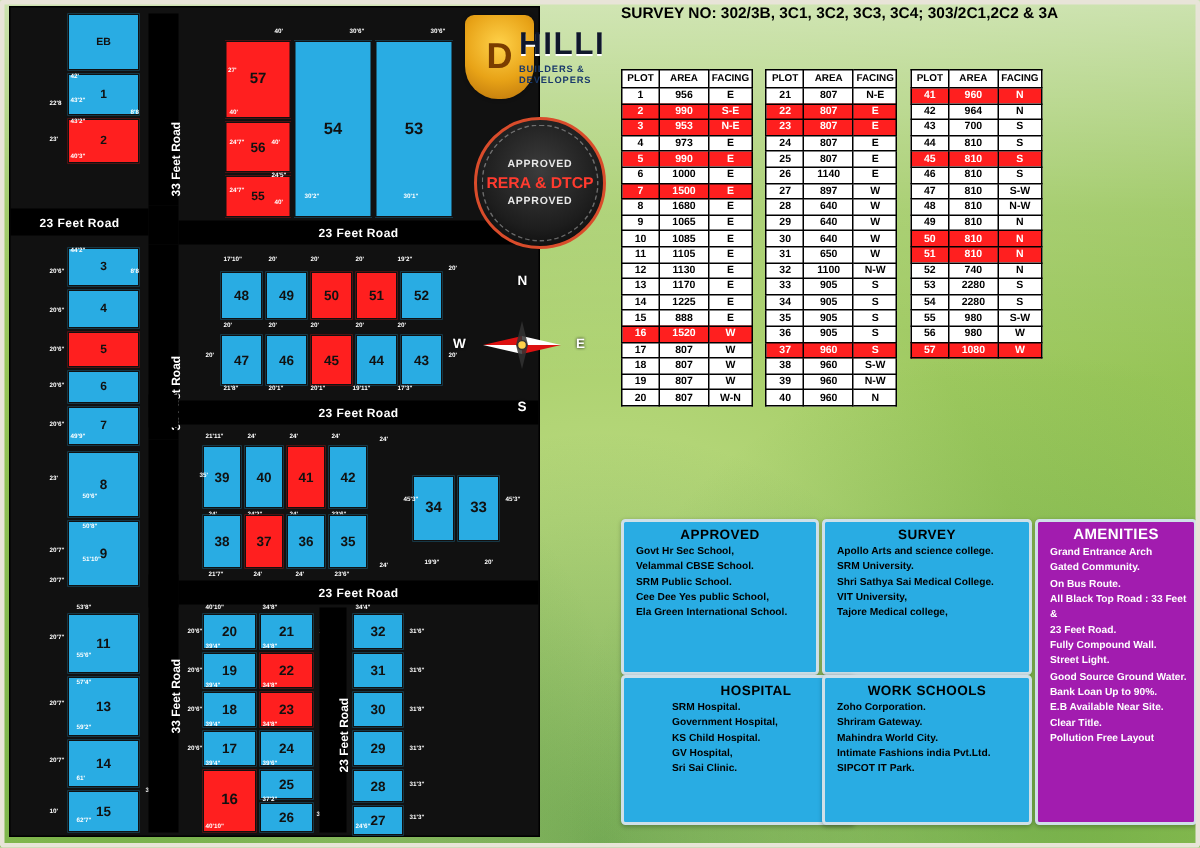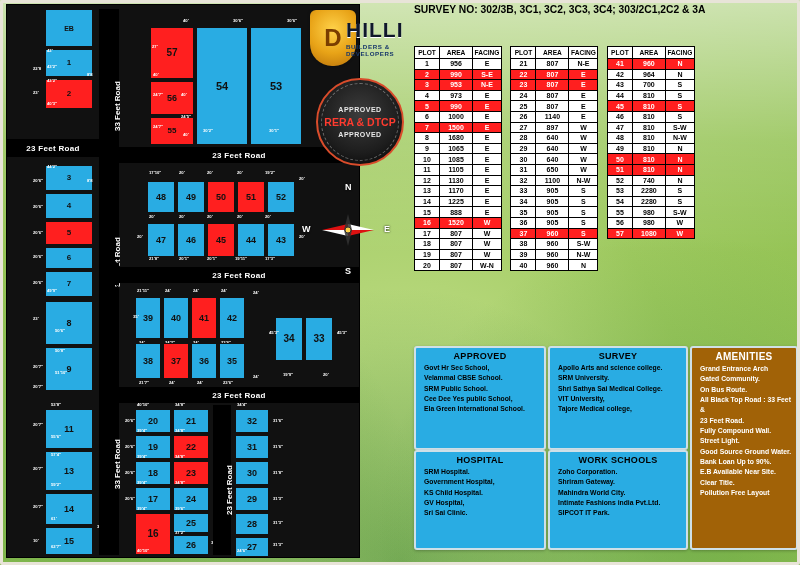--- a/index.html
+++ b/index.html
@@ -139,21 +139,21 @@
   
   .infobox{
     position:absolute;background:#29ace3;border:2px solid #cfe0e8;border-radius:3px;
     color:#000;box-shadow:0 1px 3px rgba(0,0,0,.25);
   }
   .infobox h4{
     margin:3px 0 2px 0;text-align:center;font-size:9px;font-weight:bold;letter-spacing:.3px;
   }
   .infobox ul{margin:0;padding:0 4px 3px 8px;list-style:none;}
   .infobox li{font-size:6.8px;line-height:1.52;font-weight:bold;}
-  .infobox.amen{background:#a16207;color:#fff;}
+  .infobox.amen{background:#a21caf;color:#fff;}
   .infobox.amen h4{color:#fff;font-size:10px;}
   .infobox.amen li{color:#fff;}
 </style>
 </head>
 <body>
 
 <div class="bg-grass"></div>
 
 <div id="layout-plan">
 
@@ -840,21 +840,21 @@
 <div class="infobox" id="box-college" style="left:548px;top:346px;width:136px;height:100px;">
   <h4>SURVEY</h4>
   <ul>
       <li>Apollo Arts and science college.</li>
       <li>SRM University.</li>
       <li>Shri Sathya Sai Medical College.</li>
       <li>VIT University,</li>
       <li>Tajore Medical college,</li>
     </ul>
 </div>
-<div class="infobox" id="box-hospital" style="left:414px;top:450px;width:128px;height:96px;">
+<div class="infobox" id="box-hospital" style="left:414px;top:450px;width:128px;height:96px;padding-left:24px;">
   <h4>HOSPITAL</h4>
   <ul>
       <li>SRM Hospital.</li>
       <li>Government Hospital,</li>
       <li>KS Child Hospital.</li>
       <li>GV Hospital,</li>
       <li>Sri Sai Clinic.</li>
     </ul>
 </div>
 <div class="infobox" id="box-work" style="left:548px;top:450px;width:136px;height:96px;">

